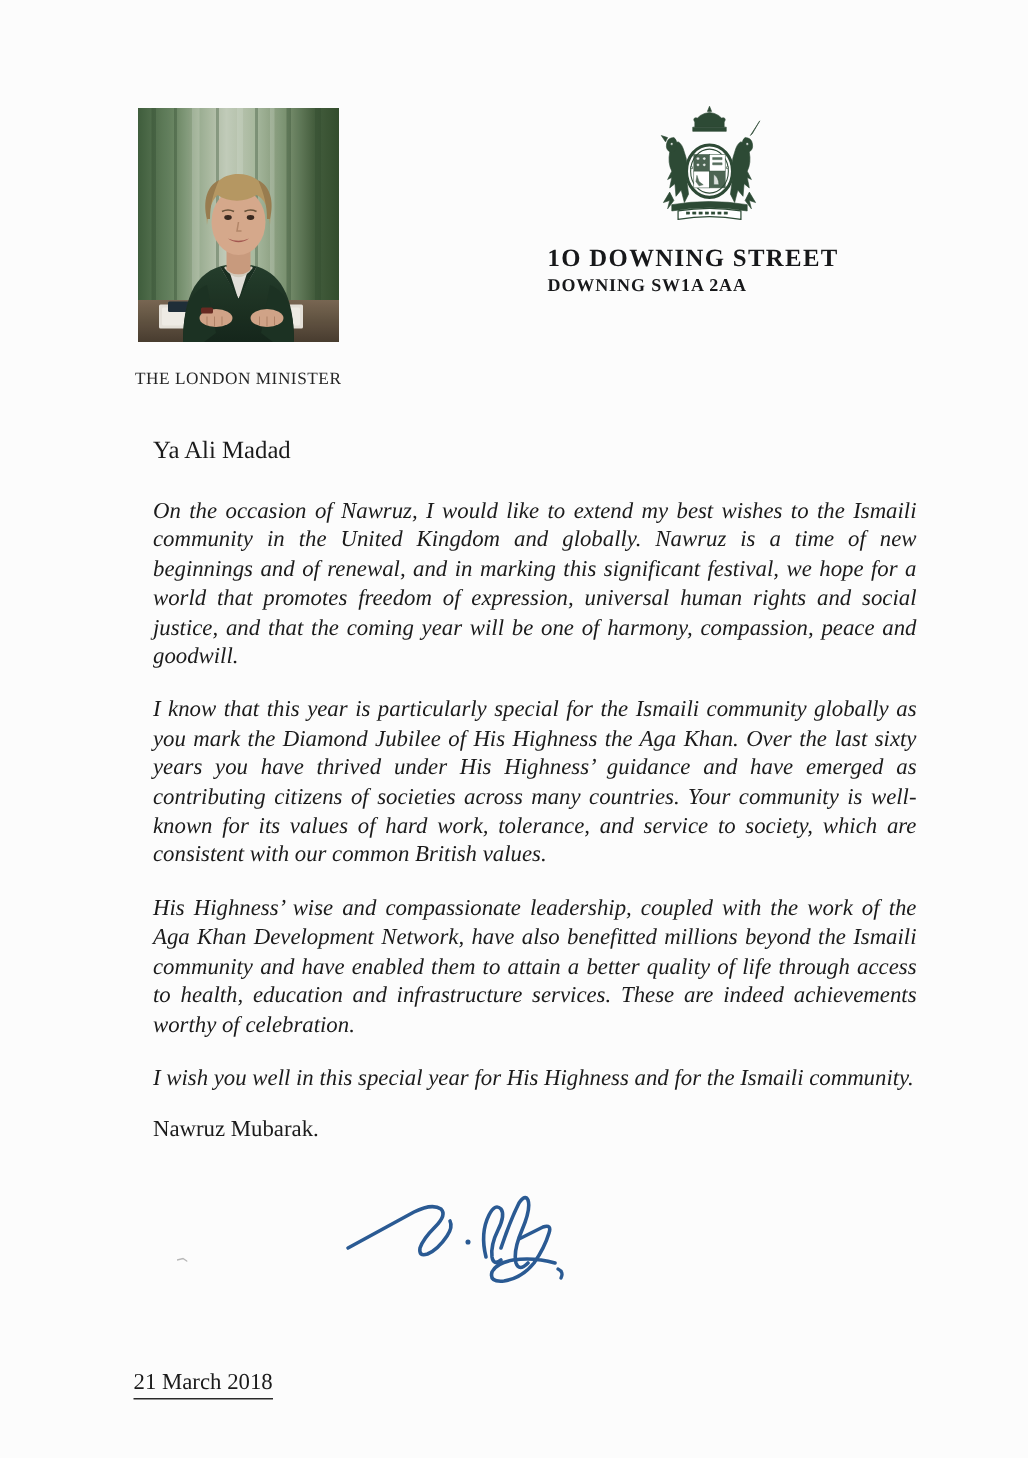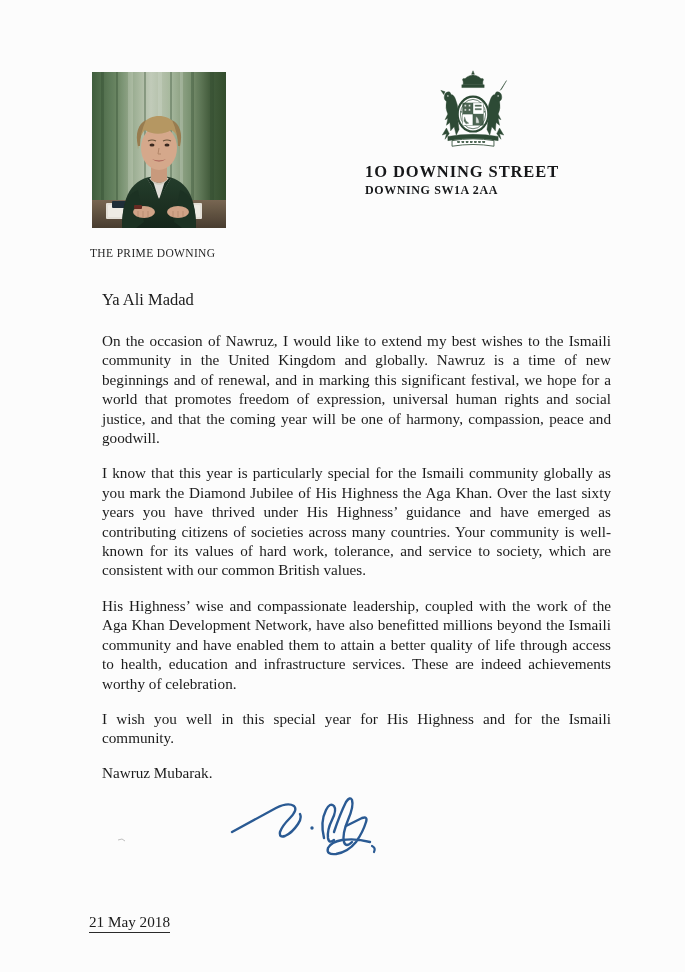--- a/index.html
+++ b/index.html
@@ -84,20 +84,21 @@
     line-height: 19px;
     margin: 0 0 22px 0;
   }
   .para {
     font-size: 15.2px;
     line-height: 19.4px;
     text-align: justify;
     text-justify: inter-word;
     margin: 16px 0 15px 0;
     hyphens: none;
+    font-style: italic;
   }
   .para:last-child { margin-bottom: 0; }
   .closing {
     font-size: 15.2px;
     line-height: 19.4px;
     margin: 15px 0 0 0;
     text-align: left;
   }
 
   
@@ -289,21 +290,21 @@
           <rect x="62" y="105" width="3" height="2"></rect>
             <rect x="68" y="105" width="3" height="2"></rect>
           <rect x="74" y="105" width="3" height="2"></rect>
         </g>
       </g>
     </svg>
     <div class="address-line1">1O DOWNING STREET</div>
     <div class="address-line2">DOWNING SW1A 2AA</div>
   </div>
 
-  <div class="prime-minister">THE PRIME DOWNING</div>
+  <div class="prime-minister">THE LONDON MINISTER</div>
 
   <div class="letter-body">
     <p class="salutation">Ya Ali Madad</p>
     <p class="para">On the occasion of Nawruz, I would like to extend my best wishes to the Ismaili community in the United Kingdom and globally. Nawruz is a time of new beginnings and of renewal, and in marking this significant festival, we hope for a world that promotes freedom of expression, universal human rights and social justice, and that the coming year will be one of harmony, compassion, peace and goodwill.</p>
     <p class="para">I know that this year is particularly special for the Ismaili community globally as you mark the Diamond Jubilee of His Highness the Aga Khan. Over the last sixty years you have thrived under His Highness’ guidance and have emerged as contributing citizens of societies across many countries. Your community is well-known for its values of hard work, tolerance, and service to society, which are consistent with our common British values.</p>
     <p class="para">His Highness’ wise and compassionate leadership, coupled with the work of the Aga Khan Development Network, have also benefitted millions beyond the Ismaili community and have enabled them to attain a better quality of life through access to health, education and infrastructure services. These are indeed achievements worthy of celebration.</p>
     <p class="para">I wish you well in this special year for His Highness and for the Ismaili community.</p>
     <p class="closing">Nawruz Mubarak.</p>
   </div>
 
@@ -317,15 +318,15 @@
         <path d="M118 34 Q126 30 134 26 Q140 24 138 30 Q135 40 128 50 Q120 60 108 62 Q98 63 100 56 Q103 50 114 48 Q128 46 142 50" stroke-width="2.4"></path>
         <path d="M144 54 Q148 56 146 60" stroke-width="2.2"></path>
       </g>
     </svg>
   </div>
 
   <svg class="speck" viewBox="0 0 7 5">
     <path d="M0 2 L4 1 L7 3" stroke="#5a5a5a" stroke-width="0.9" fill="none"></path>
   </svg>
 
-  <div class="date-line">21 May 2018</div>
+  <div class="date-line">21 March 2018</div>
 
 </div>
 
 </body></html>

